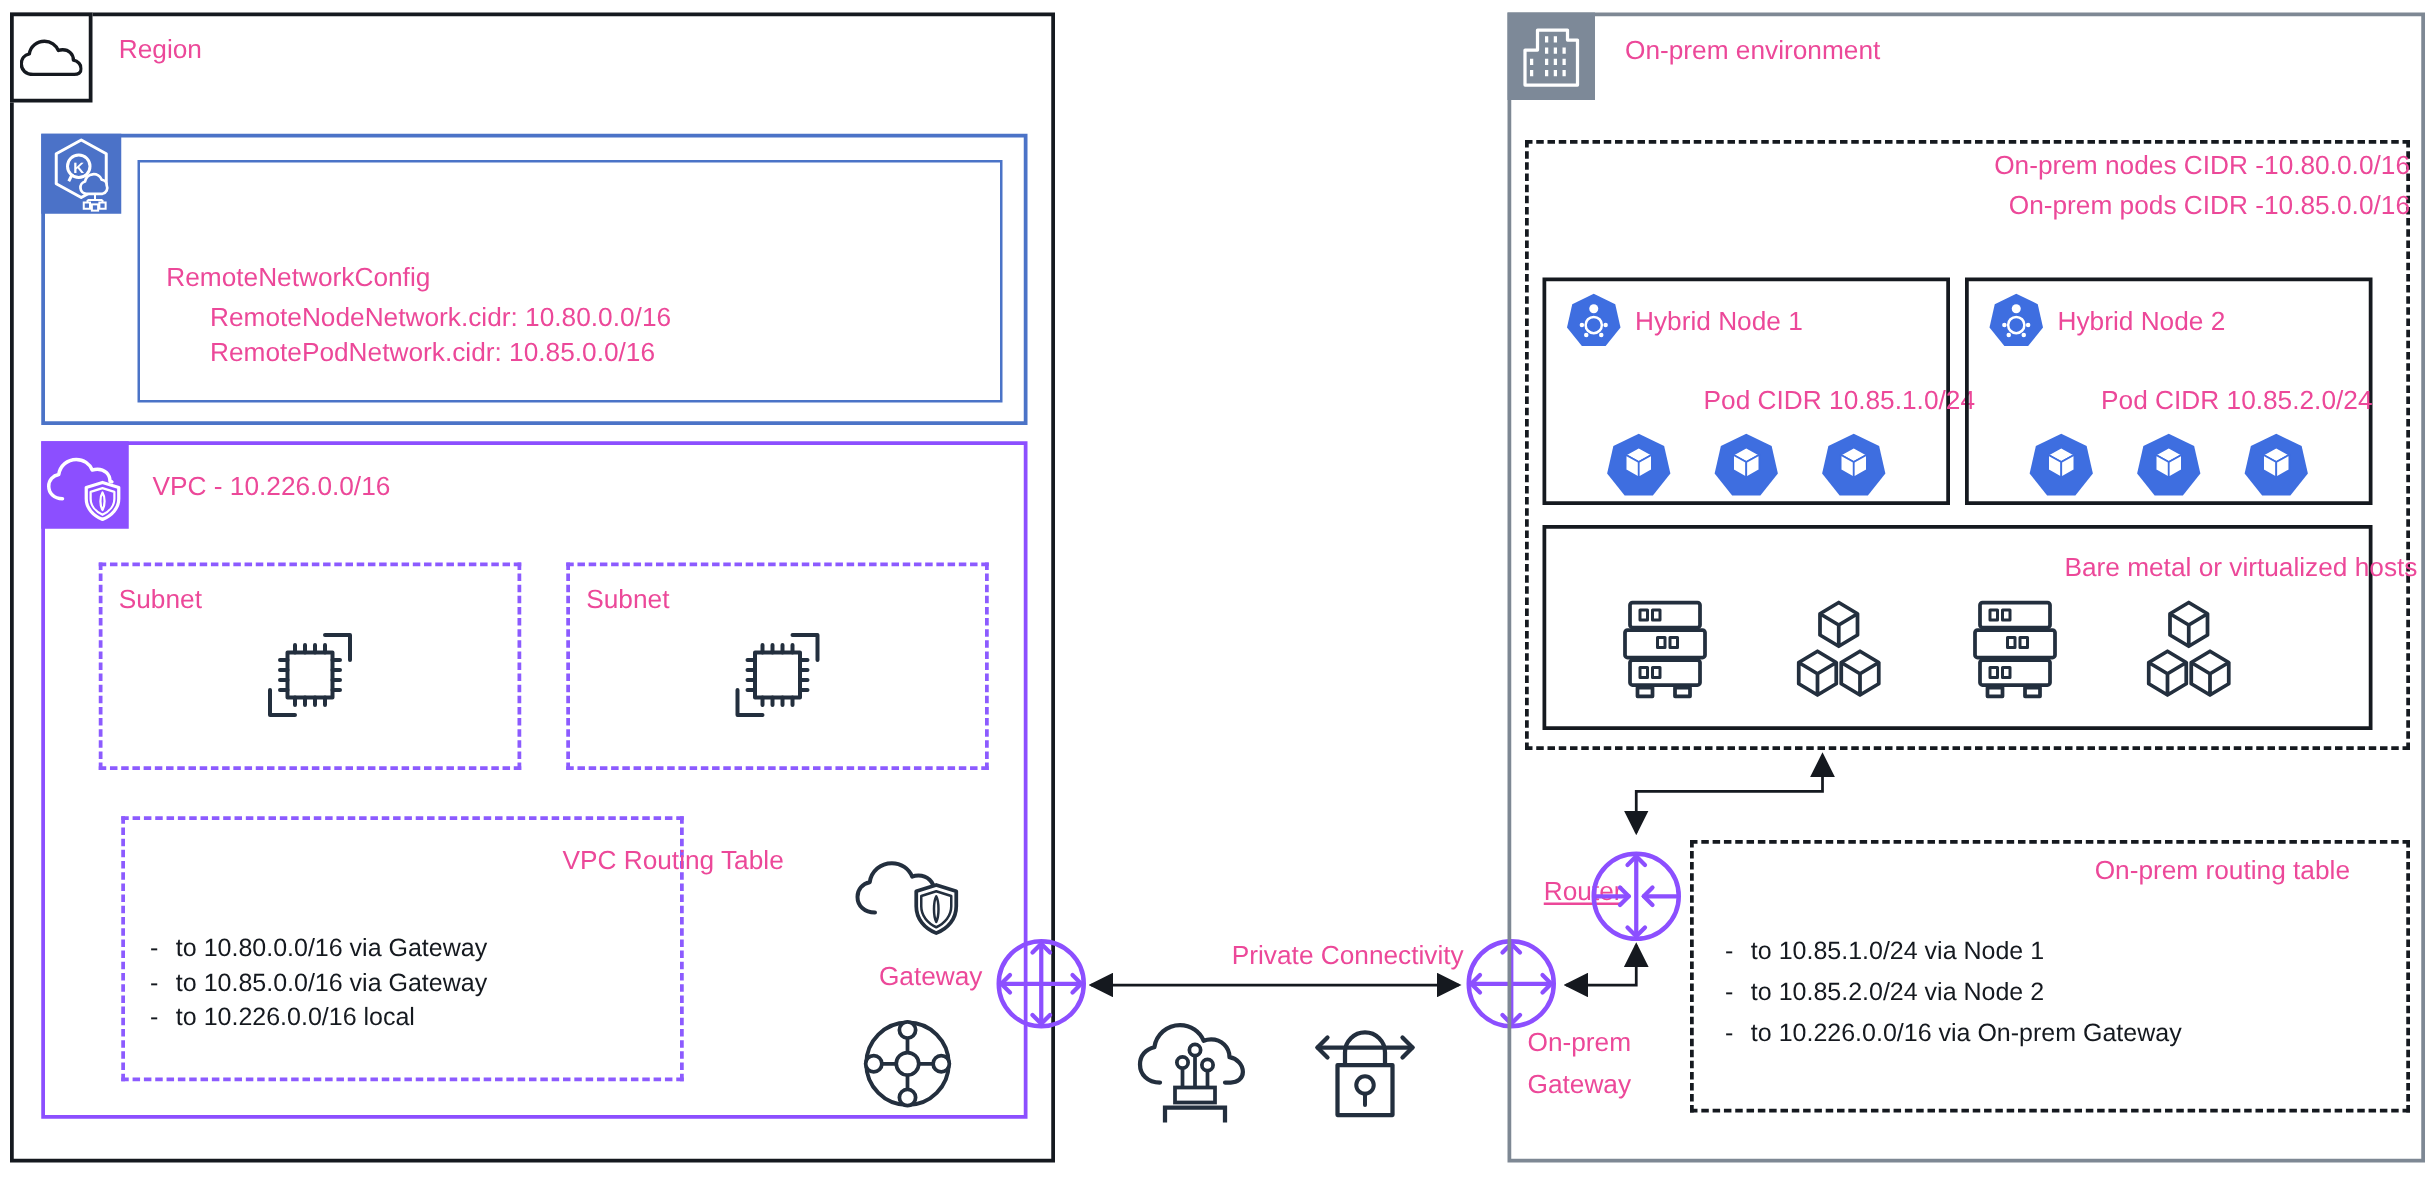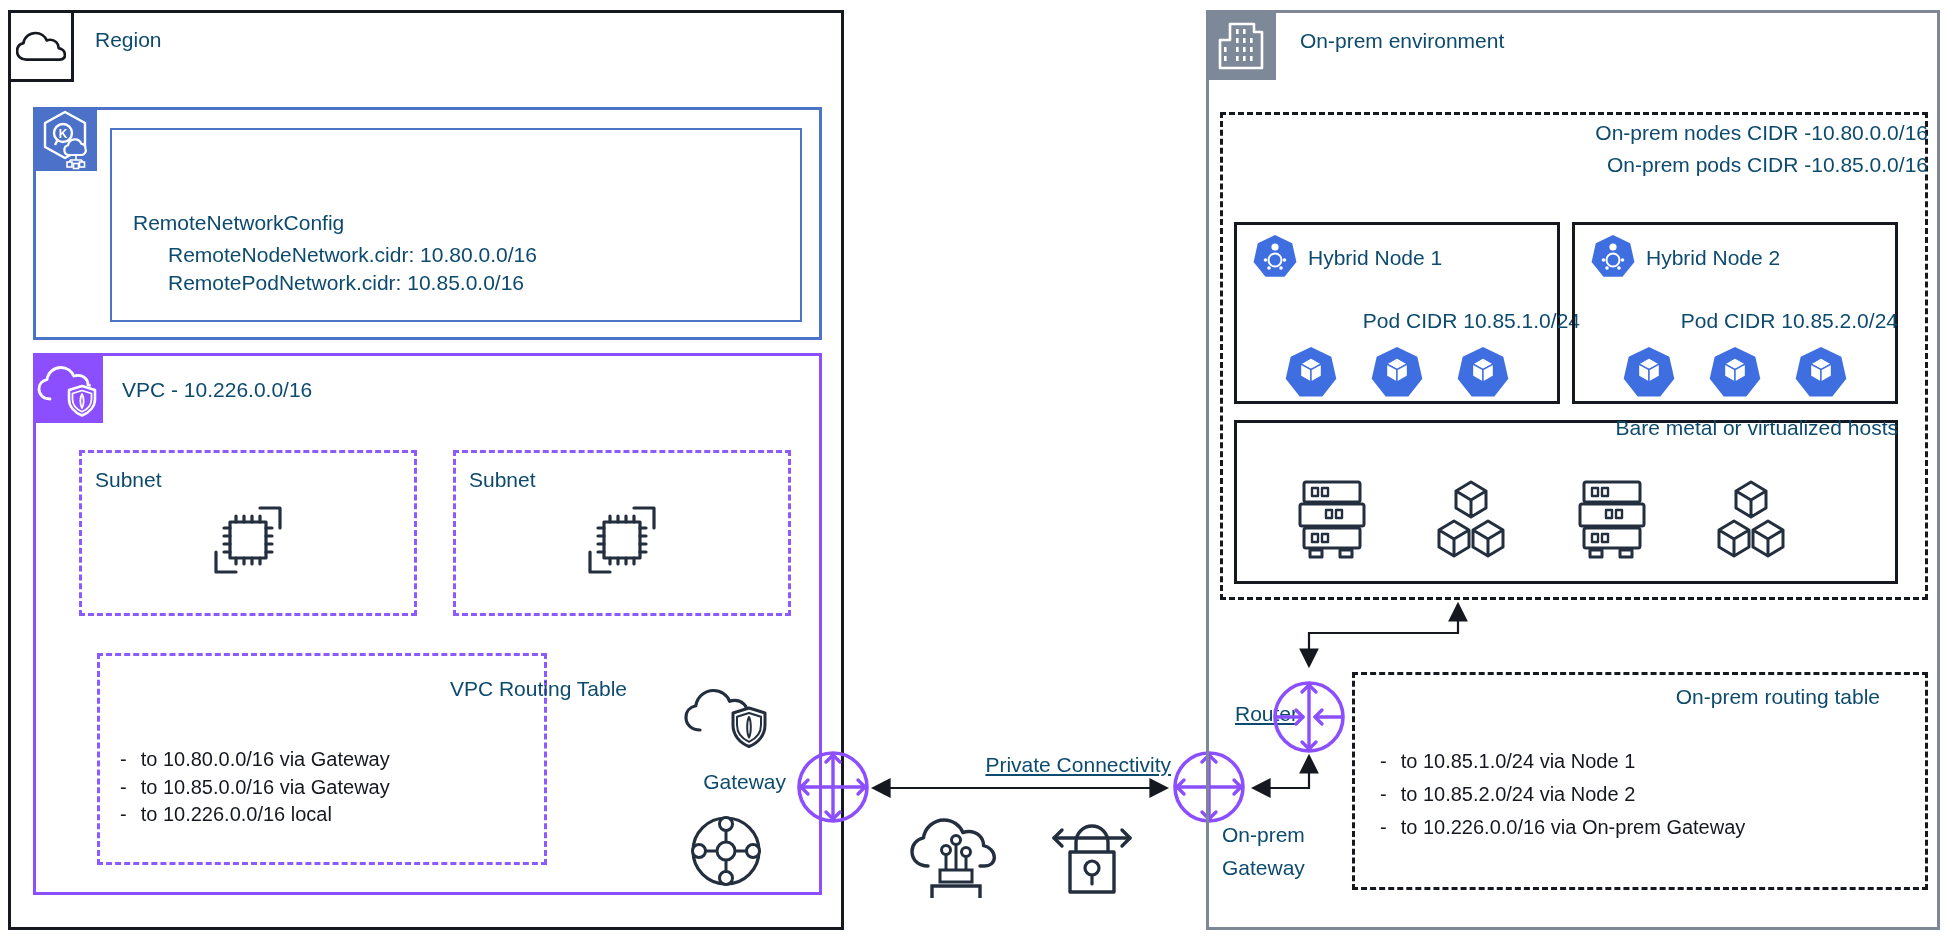--- a/index.html
+++ b/index.html
@@ -1,19 +1,19 @@
 <!DOCTYPE html>
 <html><head>
 <meta charset="utf-8">
 <style>
   html,body{margin:0;padding:0;background:#fff;}
   .stage{position:relative;width:1946px;height:942px;background:#fff;
          font-family:"Liberation Sans",sans-serif;color:#15191f;overflow:hidden;}
   .box{position:absolute;box-sizing:border-box;background:transparent;}
-  .t{position:absolute;white-space:nowrap;font-size:21px;line-height:1.2;color:#0c4a6e;}
+  .t{position:absolute;white-space:nowrap;font-size:21px;line-height:1.2;color:#ec4899;}
   .tc{text-align:right;}
   .route{position:absolute;display:flex;gap:14px;font-size:20px;white-space:nowrap;}
   .icon{position:absolute;}
   svg{display:block;}
 </style>
 </head>
 <body>
 
 <div class="stage">
 
@@ -135,21 +135,21 @@
       </marker>
       <marker id="ahs" markerWidth="9" markerHeight="9" refX="8" refY="4.5" orient="auto-start-reverse">
         <path d="M0 0 L9 4.5 L0 9 Z" fill="#15191f"></path>
       </marker>
     </defs>
     <path d="M 873 788 L 1167 788" fill="none" stroke="#15191f" stroke-width="2.2" marker-start="url(#ahs)" marker-end="url(#ah)"></path>
     <path d="M 1458 604 L 1458 633 L 1309 633 L 1309 666" fill="none" stroke="#15191f" stroke-width="2.2" marker-start="url(#ahs)" marker-end="url(#ah)"></path>
     <path d="M 1309 756 L 1309 788 L 1253 788" fill="none" stroke="#15191f" stroke-width="2.2" marker-start="url(#ahs)" marker-end="url(#ah)"></path>
   </svg>
 
-  <div class="t tc" style="left:871px;top:752px;width:300px;text-decoration:underline;">Private Connectivity</div>
+  <div class="t tc" style="left:871px;top:752px;width:300px;">Private Connectivity</div>
   <div class="icon" style="left:908px;top:804px;">
     <svg width="98" height="100" viewBox="0 0 98 100">
       <path d="M20 62 C10 62 4 55.5 4 47.5 C4 40.5 8.7 35.2 15.5 33.8 C16.9 23.8 25.6 16 36 16 C44.6 16 52 21.2 54.9 28.6 C56.7 27.9 58.7 27.5 60.9 27.5 C69.1 27.5 75.6 33.6 75.6 41.7 C81.7 42.8 86.3 47.7 86.3 53.6 C86.3 58.8 82 62 76.6 62 H72" fill="none" stroke="#232F3E" stroke-width="3.4" stroke-linejoin="round" stroke-linecap="round"></path>
       <g fill="none" stroke="#232F3E" stroke-width="3">
         <circle cx="38" cy="46" r="4.5" fill="#fff"></circle>
         <circle cx="48" cy="36" r="4.5" fill="#fff"></circle>
         <circle cx="58" cy="48" r="4.5" fill="#fff"></circle>
         <path d="M38 50.5 V66 M48 40.5 V66 M58 52.5 V66"></path>
         <rect x="32" y="66" width="32" height="12"></rect>
         <path d="M24 94 V82 H72 V94" stroke-width="3.4"></path>
@@ -306,21 +306,21 @@
         <polygon points="27,3 47.3,12.8 52.3,34.8 38.3,52.4 15.7,52.4 1.7,34.8 6.7,12.8" fill="#3E6EE0"></polygon>
         <g stroke="#3E6EE0" stroke-width="1.4" fill="#fff" stroke-linejoin="round">
           <path d="M27 14 L37.5 19.8 L27 25.6 L16.5 19.8 Z"></path>
           <path d="M16.5 19.8 V32 L27 38 V25.6 Z"></path>
           <path d="M37.5 19.8 V32 L27 38 V25.6 Z"></path>
         </g>
       </svg>
   </div>
 
   <div class="box" style="left:1234px;top:420px;width:664px;height:164px;border:3px solid #15191f;"></div>
-  <div class="t tc" style="left:1234px;top:415px;width:664px;">Bare metal or virtualized hosts</div>
+  <div class="t tc" style="left:1234px;top:442px;width:664px;padding-left:36px;">Bare metal or virtualized hosts</div>
   <div class="icon" style="left:1292px;top:478px;">
     <svg width="78" height="86" viewBox="0 0 78 86">
         <g fill="none" stroke="#232F3E" stroke-width="3" stroke-linejoin="round">
           <rect x="12" y="4" width="56" height="20" rx="2"></rect>
           <rect x="8" y="26" width="64" height="22" rx="2"></rect>
           <rect x="12" y="50" width="56" height="20" rx="2"></rect>
           <rect x="18" y="72" width="12" height="7"></rect>
           <rect x="48" y="72" width="12" height="7"></rect>
           <g stroke-width="2.4">
             <rect x="20" y="10" width="6" height="8"></rect>

